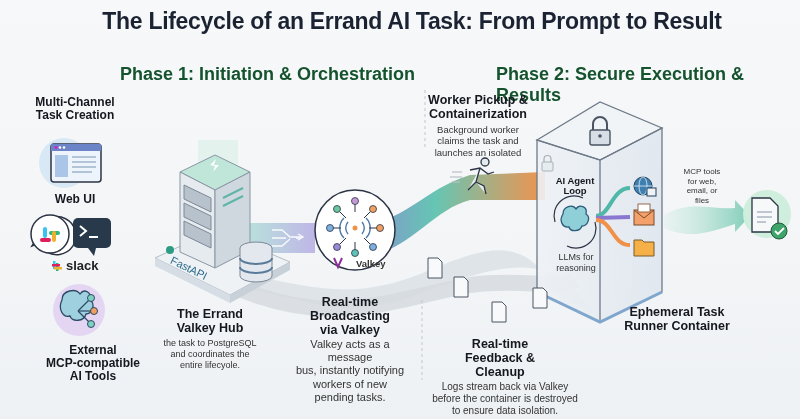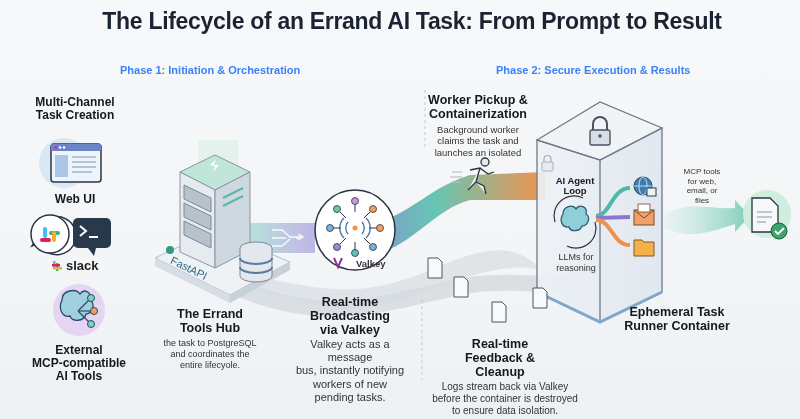--- a/index.html
+++ b/index.html
@@ -3,21 +3,21 @@
 <meta charset="utf-8">
 <style>
   html, body { margin:0; padding:0; }
   body {
     width:800px; height:419px; overflow:hidden; position:relative;
     background: linear-gradient(180deg,#f7f8f9 0%,#f3f5f7 60%,#eef1f4 100%);
     font-family: "Liberation Sans", sans-serif; color:#1a1f2b;
   }
   .abs { position:absolute; }
   .title { left:0; width:800px; top:8px; text-align:center; font-size:23px; font-weight:bold; color:#1b2333; letter-spacing:-0.3px;margin-left:12px; }
-  .phase { font-size:11px; font-weight:bold; color:#3b82f6; }
+  .phase { font-size:18px; font-weight:bold; color:#14532d; }
   .hd { font-weight:bold; text-align:center; color:#15181f; line-height:1.1; }
   .tx { text-align:center; color:#333; line-height:1.2; }
   svg.bg { position:absolute; left:0; top:0; }
 </style>
 </head>
 <body>
 
 <svg class="bg" width="800" height="419" viewBox="0 0 800 419">
   <defs>
     <linearGradient id="flowGrad" x1="0" x2="1" y1="0" y2="0">
@@ -240,30 +240,30 @@
 <div class="abs title">The Lifecycle of an Errand AI Task: From Prompt to Result</div>
 <div class="abs phase" style="left:120px;top:64px;">Phase 1: Initiation &amp; Orchestration</div>
 <div class="abs phase" style="left:496px;top:64px;">Phase 2: Secure Execution &amp; Results</div>
 
 <div class="abs hd" style="left:0;width:150px;top:96px;font-size:12px;">
   <div>Multi-Channel</div>
   <div>Task Creation</div>
 </div>
 <div class="abs hd" style="left:0;width:150px;top:193px;font-size:12px;">Web UI</div>
 <div class="abs" style="left:66px;top:258px;font-size:13px;font-weight:bold;color:#222;">slack</div>
-<div class="abs hd" style="left:0;width:158px;top:344px;font-size:12px;">
+<div class="abs hd" style="left:0;width:158px;top:344px;font-size:12px;padding-left:14px;">
   <div>External</div>
   <div>MCP-compatible</div>
   <div>AI Tools</div>
 </div>
 
 <div class="abs" style="left:174px;top:254px;font-size:11px;color:#2c6a8a;transform:rotate(26deg);transform-origin:left top;">FastAPI</div>
 <div class="abs hd" style="left:145px;width:130px;top:308px;font-size:12.5px;">
   <div>The Errand</div>
-  <div>Tools Hub</div>
+  <div>Valkey Hub</div>
 </div>
 <div class="abs tx" style="left:140px;width:140px;top:338px;font-size:9px;">
   <div>the task to PostgreSQL</div>
   <div>and coordinates the</div>
   <div>entire lifecyole.</div>
 </div>
 
 <div class="abs" style="left:344px;top:258px;font-size:9.5px;font-weight:bold;color:#333;margin-left:12px;">Valkey</div>
 <div class="abs hd" style="left:290px;width:120px;top:296px;font-size:12.5px;">
   <div>Real-time</div>

